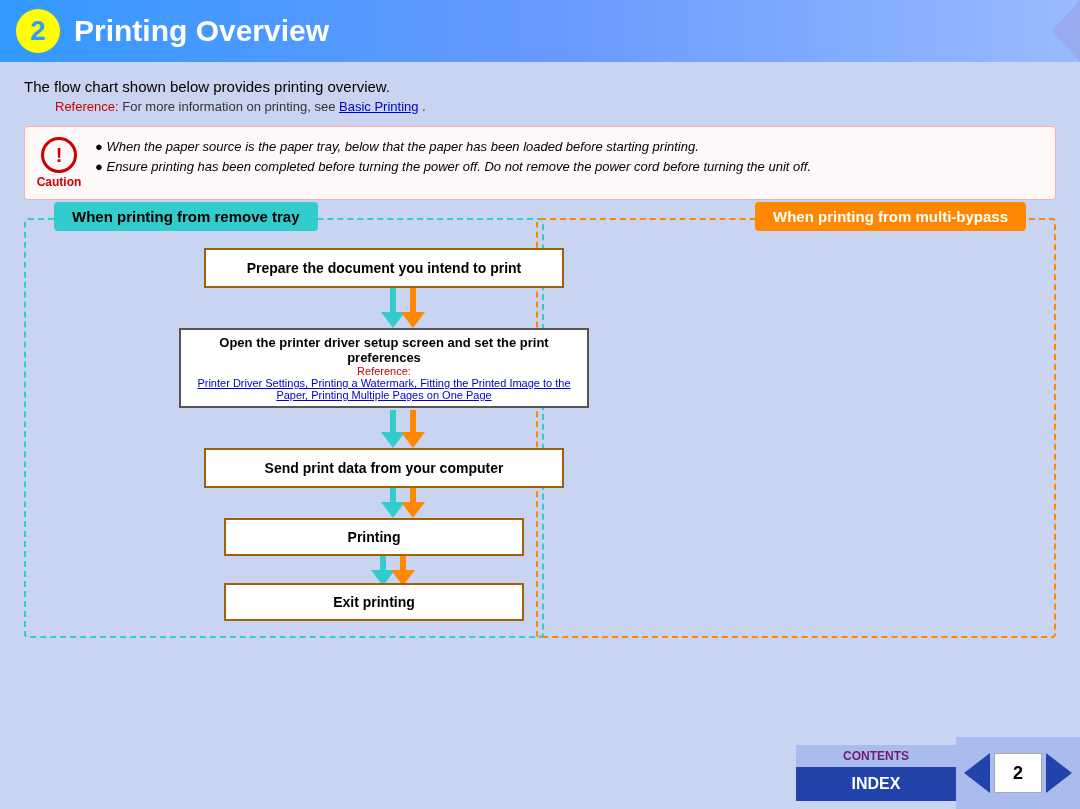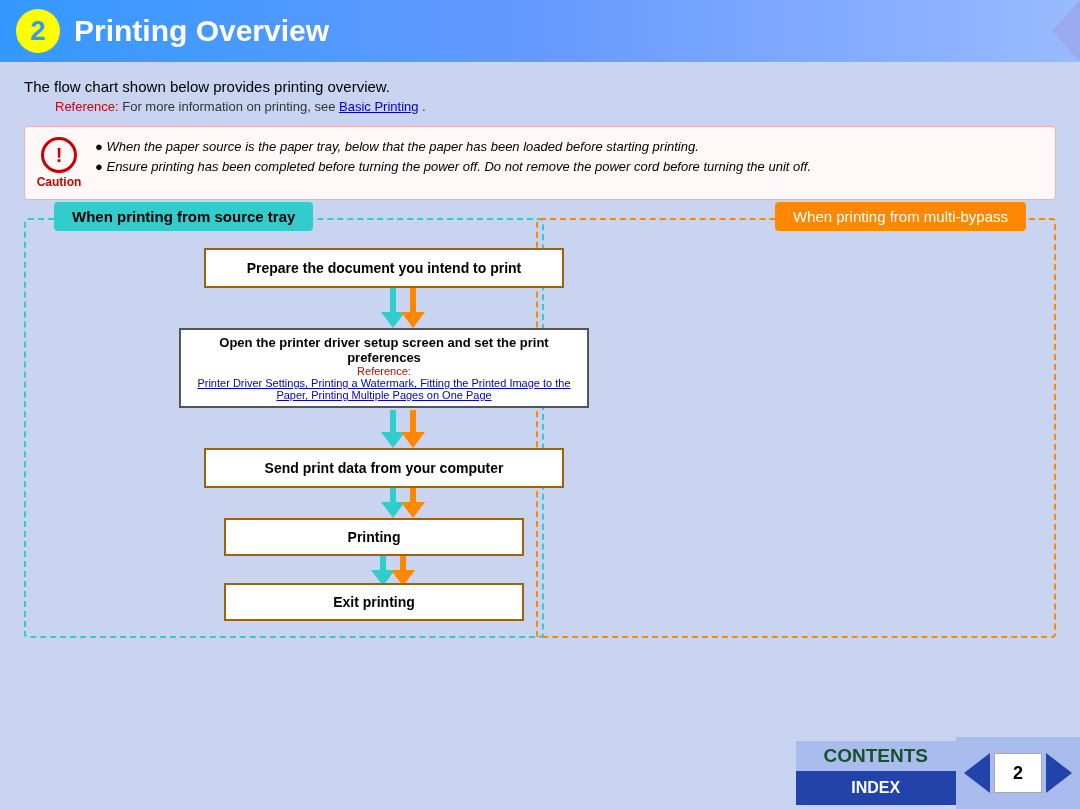--- a/index.html
+++ b/index.html
@@ -150,21 +150,21 @@
       padding: 6px 18px;
       border-radius: 4px;
       white-space: nowrap;
     }
     .label-bypass {
       position: absolute;
       right: 30px;
       top: -16px;
       background: #ff8800;
       color: #fff;
-      font-weight: normal;
+      font-weight: bold;
       font-size: 15px;
       padding: 6px 18px;
       border-radius: 4px;
       white-space: nowrap;
     }
 
     
     .flow-box {
       position: absolute;
       background: white;
@@ -276,23 +276,23 @@
     }
 
     .footer-buttons {
       display: flex;
       flex-direction: column;
       margin-right: 0;
     }
 
     .btn-contents {
       background: #aabbee;
-      color: #14532d;
-      font-weight: bold;
-      font-size: 19px;
+      color: #701a75;
+      font-weight: bold;
+      font-size: 12px;
       padding: 4px 28px;
       text-align: center;
       border: none;
       cursor: pointer;
       min-width: 160px;
     }
 
     .btn-index {
       background: #2244aa;
       color: white;
@@ -382,21 +382,21 @@
       <div>● <span>When the paper source is the paper tray, below that the paper has been loaded before starting printing.</span></div>
       <div>● <span>Ensure printing has been completed before turning the power off. Do not remove the power cord before turning the unit off.</span></div>
     </div>
   </div>
 
   <div class="flowchart-wrapper">
 
     <div class="zone-tray"></div>
     <div class="zone-bypass"></div>
 
-    <div class="label-tray">When printing from source tray</div>
+    <div class="label-tray">When printing from remove tray</div>
     <div class="label-bypass">When printing from multi-bypass</div>
 
     <div class="flow-box box-prepare">
       <span>Prepare the document you intend to print</span>
     </div>
 
     <div class="arrow-down-cyan" style="left: 357px; top: 70px;">
       <div class="arrow-line-cyan" style="height: 24px;"></div>
       <div class="arrow-head-cyan"></div>
     </div>

